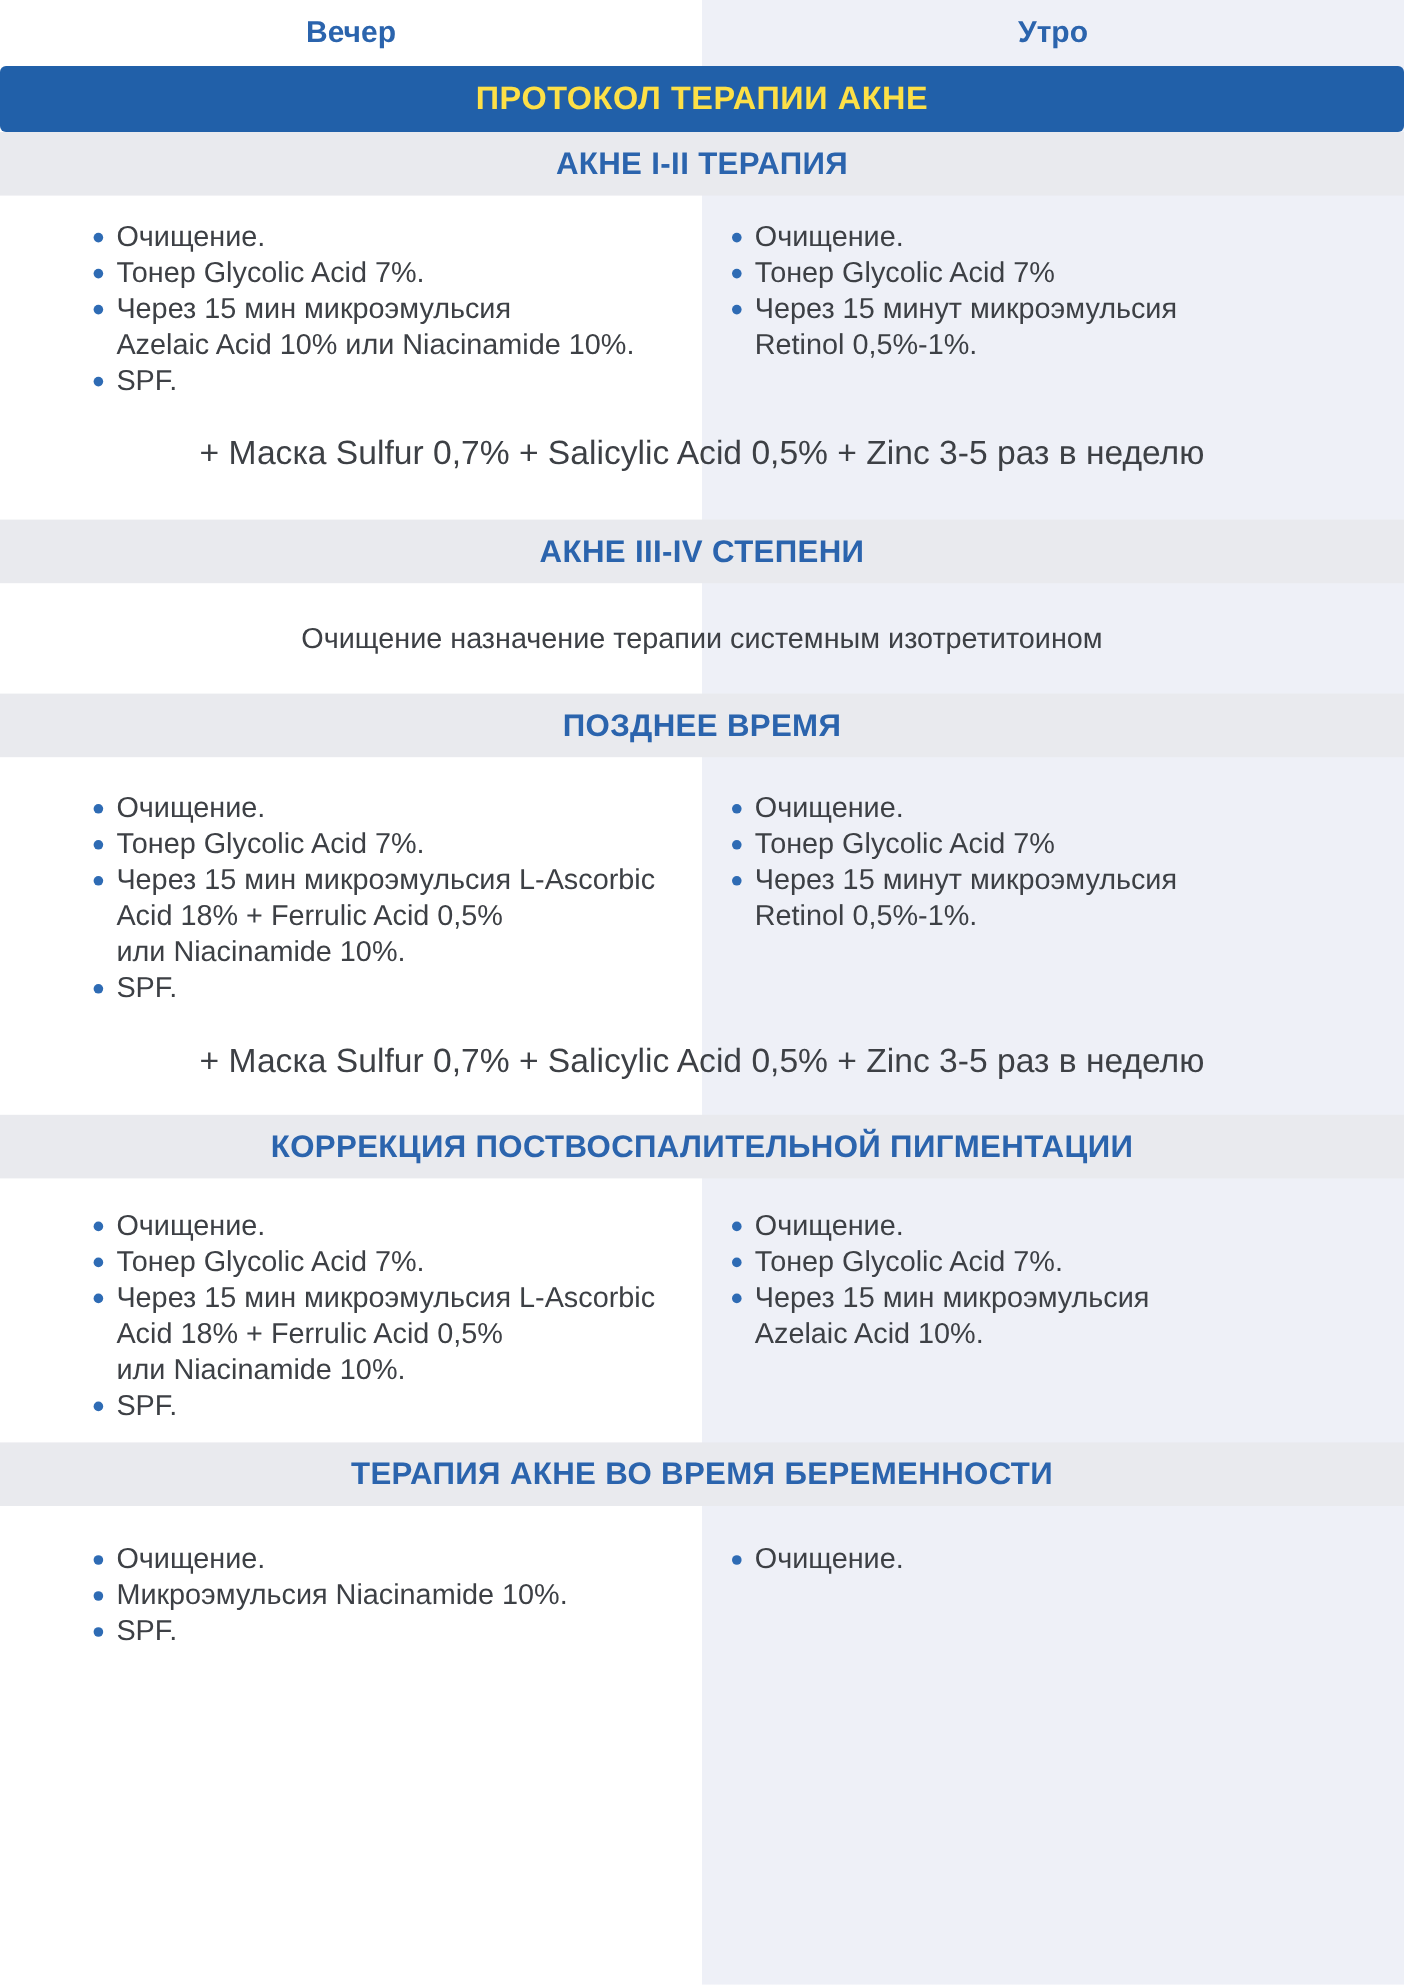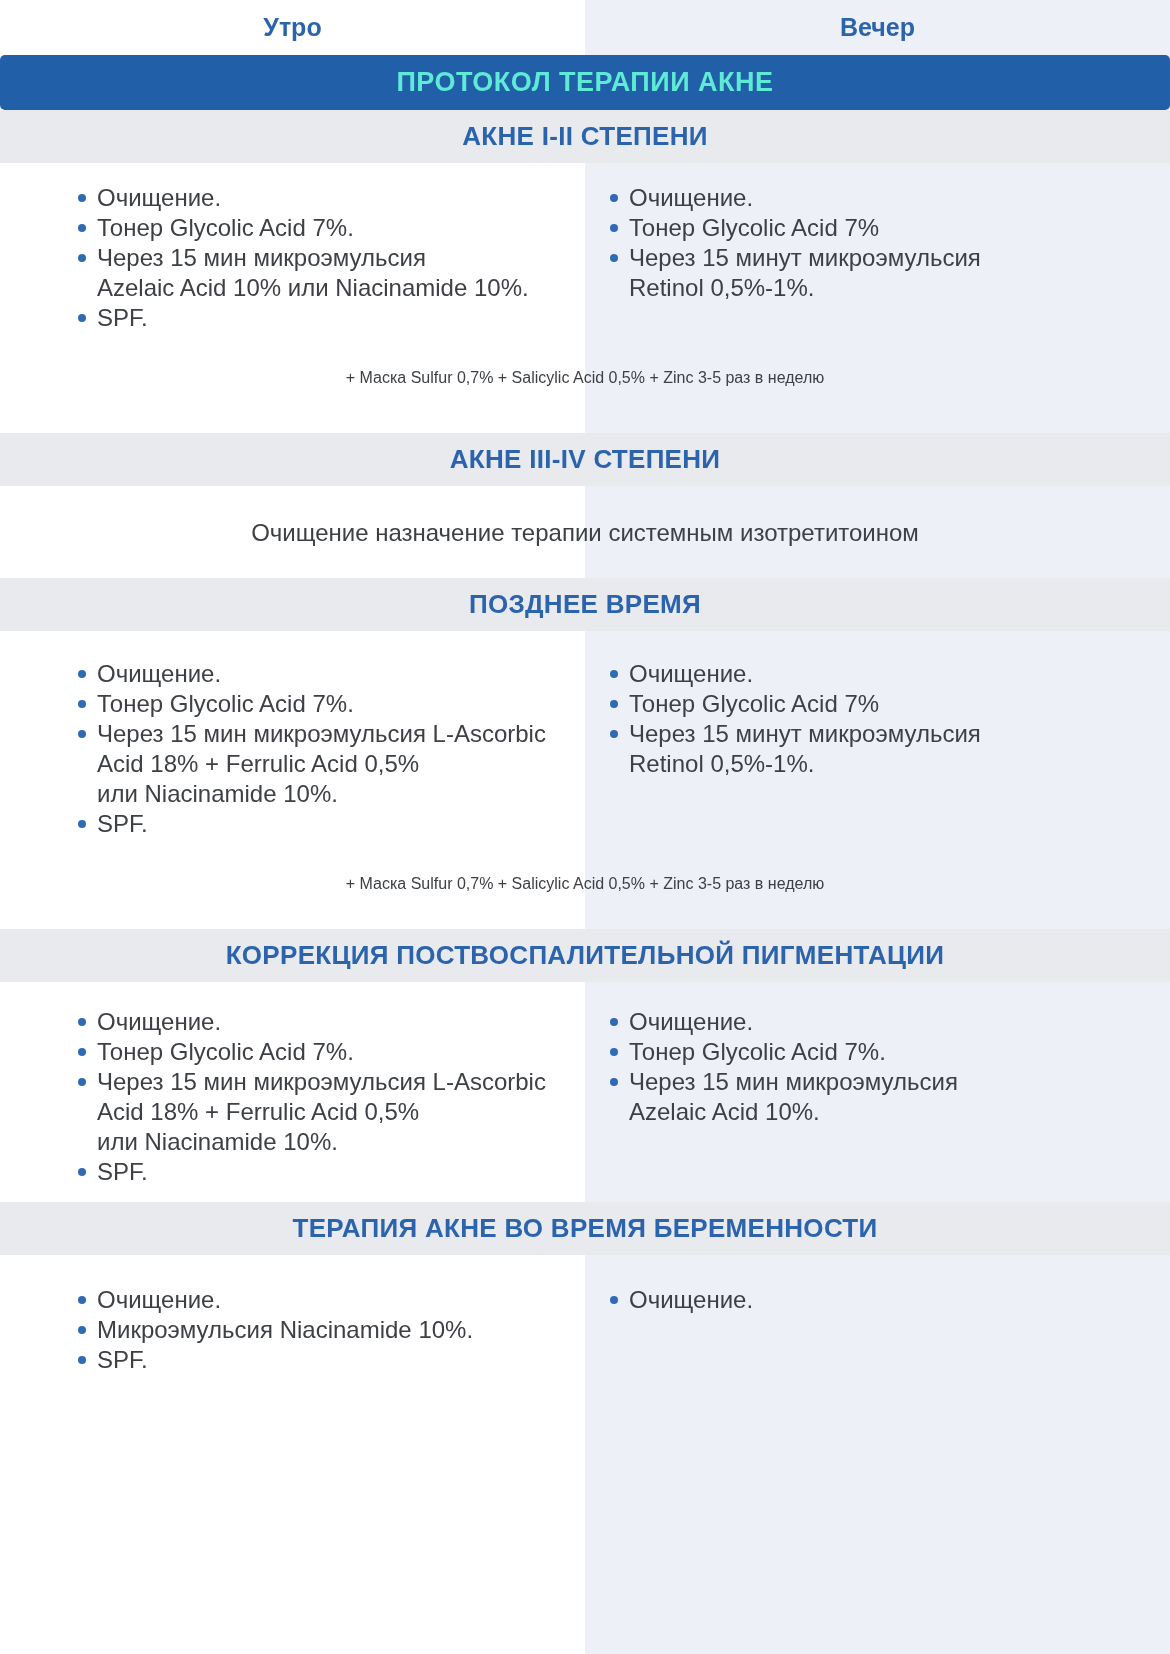--- a/index.html
+++ b/index.html
@@ -20,21 +20,21 @@
     color:var(--body-text);
   }
   .col-labels{display:flex;height:55px;}
   .col-label{
     width:585px;display:flex;align-items:center;justify-content:center;
     font-size:25px;font-weight:bold;color:var(--heading-blue);
   }
   .title-band{
     height:55px;background:var(--accent);border-radius:5px;
     display:flex;align-items:center;justify-content:center;
-    color:#5eead4;font-size:27px;font-weight:bold;letter-spacing:.5px;
+    color:#fde047;font-size:27px;font-weight:bold;letter-spacing:.5px;
   }
   .section-band{
     height:53px;background:var(--band-bg);
     display:flex;align-items:center;justify-content:center;
     color:var(--heading-blue);font-size:26px;font-weight:bold;letter-spacing:.3px;
     text-align:center;
   }
   .lists{display:flex;align-items:flex-start;}
   .list-col{width:585px;box-sizing:border-box;}
   .list-col.morning{padding:0 20px 0 78px;}
@@ -48,45 +48,45 @@
     position:relative;padding-left:19px;
     font-size:24px;line-height:30px;
     white-space:pre-line;
   }
   ul.protocol-list li::before{
     content:"";position:absolute;left:0;top:11px;
     width:8px;height:8px;border-radius:50%;background:var(--bullet);
   }
   .footnote{
     margin-top:30px;text-align:center;
-    font-size:16px;line-height:30px;color:var(--body-text);
+    font-size:28px;line-height:30px;color:var(--body-text);
   }
   .center-note{
     margin-top:32px;text-align:center;
     font-size:24px;line-height:30px;color:var(--body-text);
   }
   .sec-2{margin-top:40px;}
   .sec-3{margin-top:30px;}
   .sec-4{margin-top:30px;}
   .sec-5{margin-top:15px;}
 </style>
 </head>
 <body>
 
 <div class="page">
 
   <div class="col-labels">
+    <div class="col-label">Вечер</div>
     <div class="col-label">Утро</div>
-    <div class="col-label">Вечер</div>
   </div>
 
   <div class="title-band">ПРОТОКОЛ ТЕРАПИИ АКНЕ</div>
 
   <section class="sec-1">
-    <div class="section-band">АКНЕ I-II СТЕПЕНИ</div>
+    <div class="section-band">АКНЕ I-II ТЕРАПИЯ</div>
     <div class="lists">
       <div class="list-col morning">
         <ul class="protocol-list">
           <li>Очищение.</li>
           <li>Тонер Glycolic Acid 7%.</li>
           <li>Через 15 мин микроэмульсия
 Azelaic Acid 10% или Niacinamide 10%.</li>
           <li>SPF.</li>
         </ul>
       </div>

